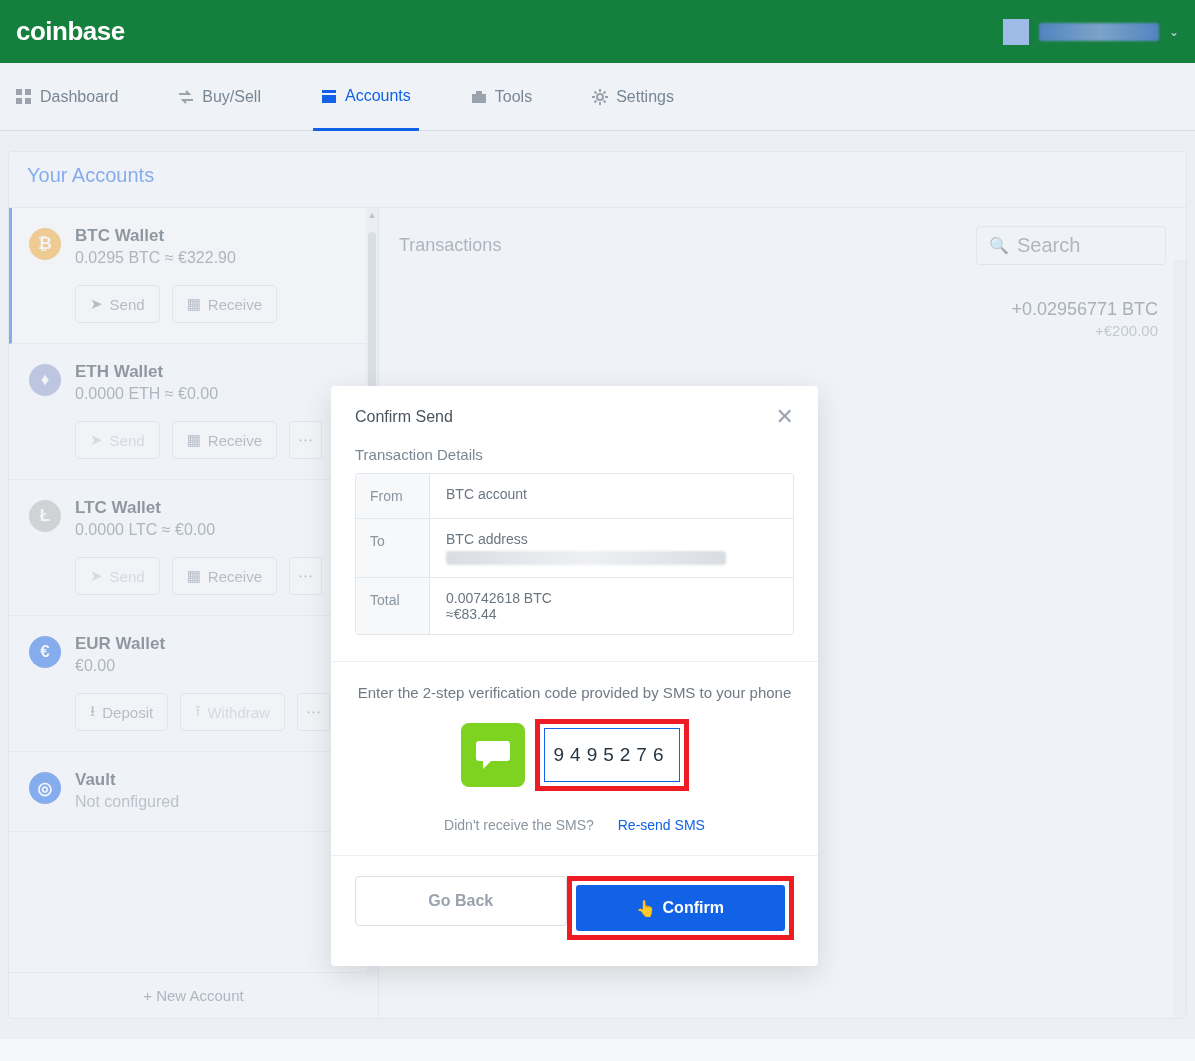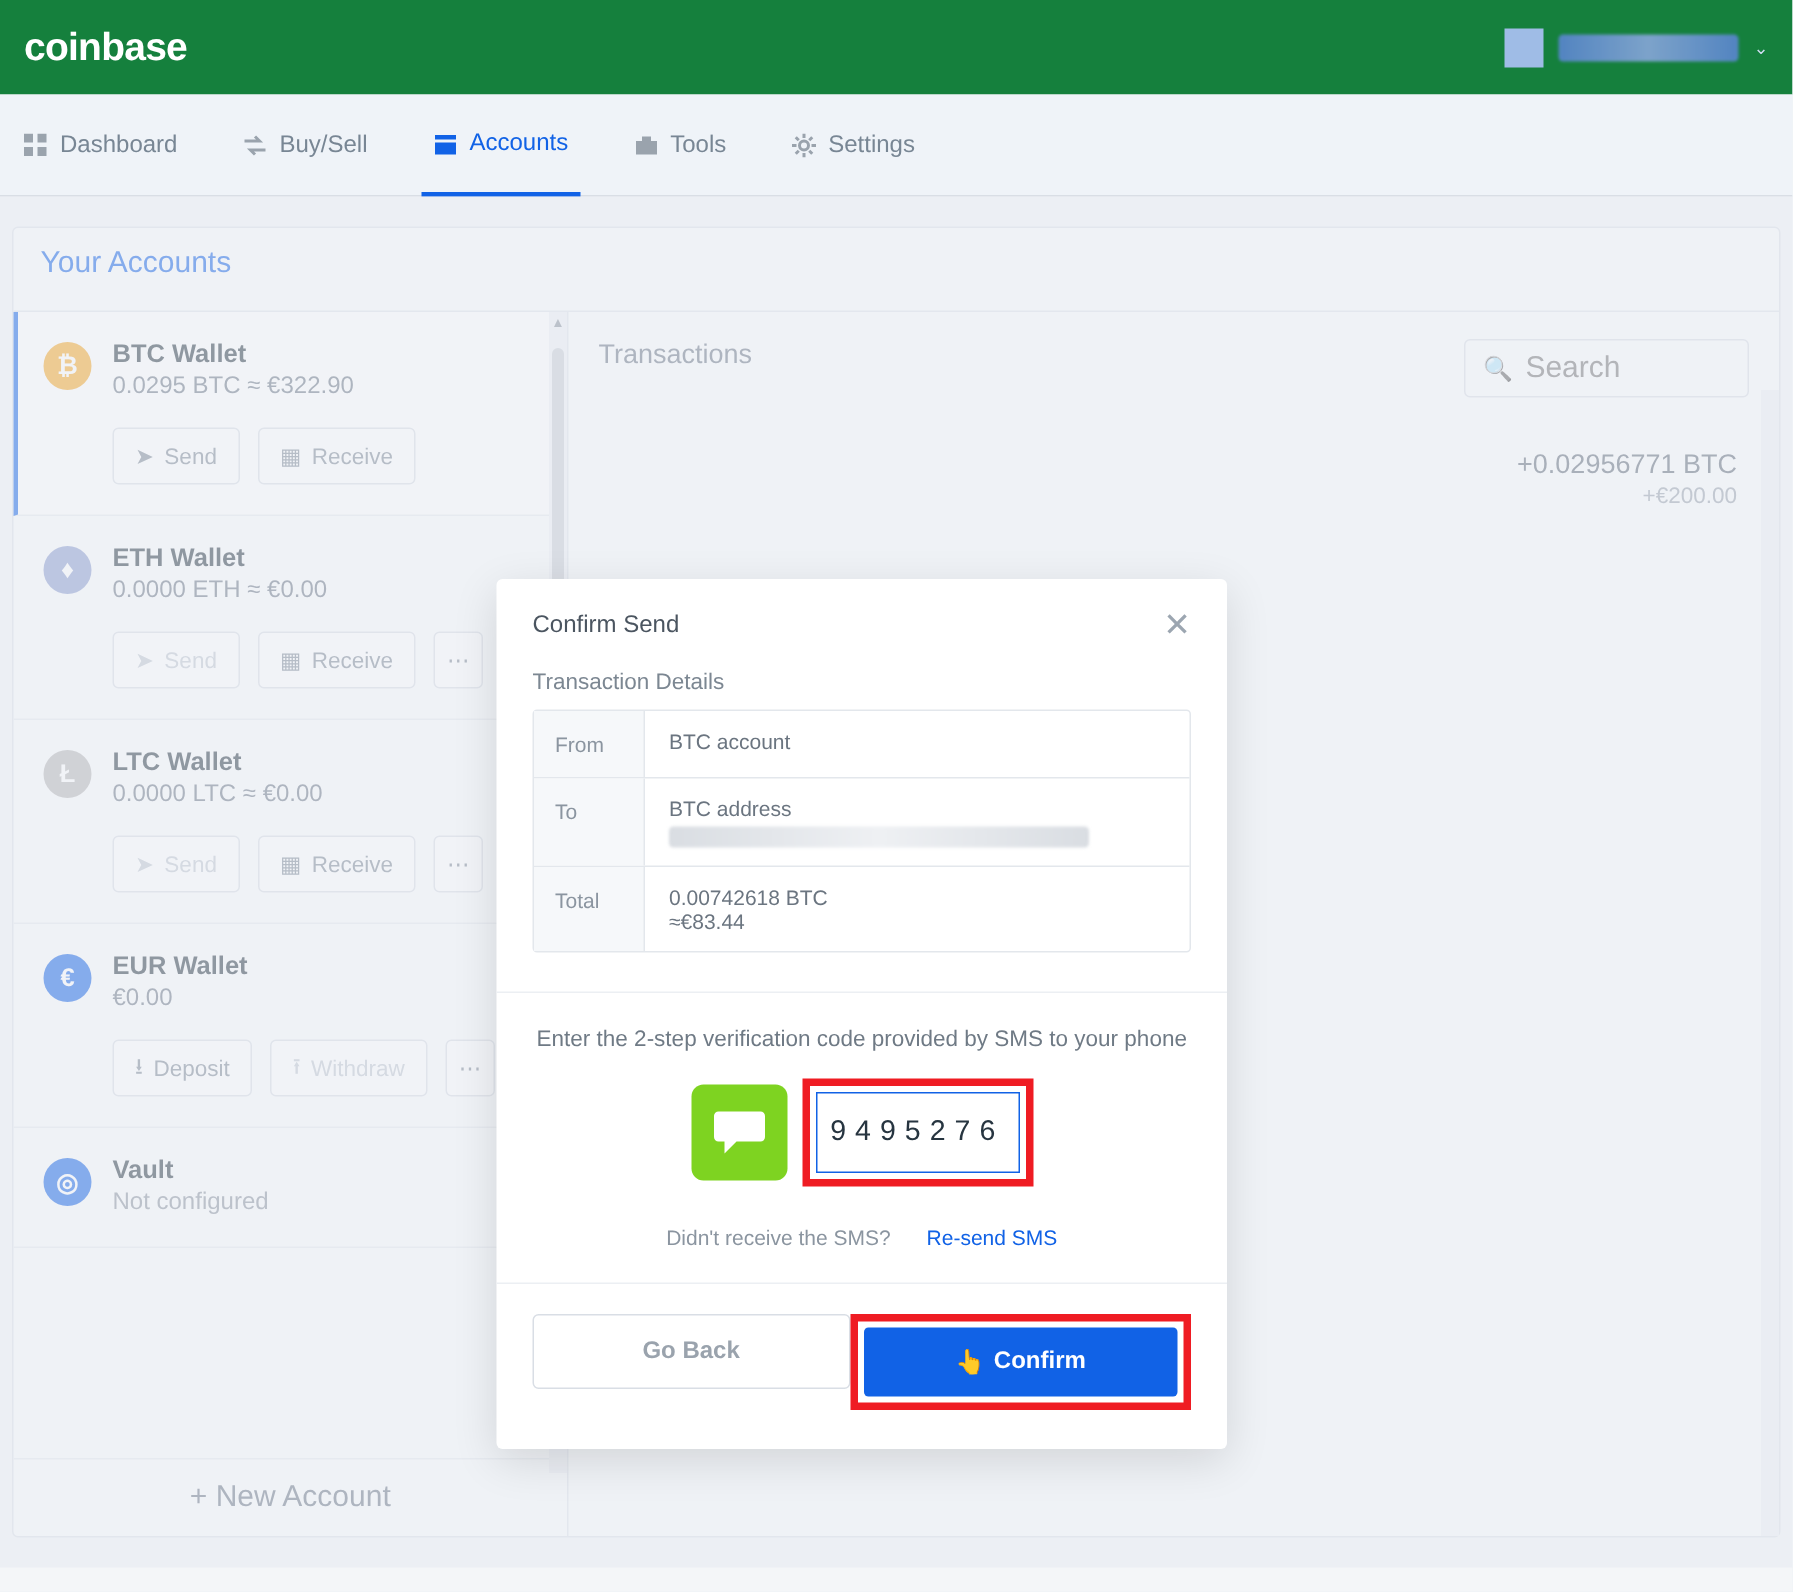--- a/index.html
+++ b/index.html
@@ -7,21 +7,21 @@
 
 
 .topbar { background: #15803d; height: 63px; display: flex; align-items: center; padding: 0 16px; justify-content: space-between; }
 .logo { color: #fff; font-weight: 600; font-size: 26px; letter-spacing: -0.5px; }
 .user-area { display: flex; align-items: center; gap: 10px; color: #fff; }
 .avatar-sq { width: 26px; height: 26px; background: #9fbce6; }
 .user-name-blur { width: 120px; height: 18px; background: linear-gradient(90deg,#5d85d8,#8fa9e3,#5d85d8); opacity: 0.85; filter: blur(1px); border-radius: 3px; }
 .chev-down { color: #d0dcf3; font-size: 12px; }
 
 
-.navbar { background: #eff3f8; height: 68px; display: flex; align-items: center; padding: 0 8px; border-bottom: 1px solid #d9dee5; gap: 28px; }
+.navbar { background: #eff3f8; height: 68px; display: flex; align-items: center; padding: 0 8px; border-bottom: 1px solid #d9dee5; gap: 44px; }
 .nav-item { display: flex; align-items: center; gap: 8px; color: #788694; font-size: 16px; cursor: pointer; padding: 0 8px; height: 100%; }
 .nav-item.active { color: #1162E6; border-bottom: 3px solid #1162E6; margin-bottom: -1px; }
 .nav-icon { width: 16px; height: 16px; display: inline-block; }
 
 
 .main { padding: 20px 8px; position: relative; }
 .your-accounts { color: #1162E6; font-size: 20px; font-weight: 500; padding: 12px 18px 20px; border: 1px solid #e1e5ea; border-left: none; border-right: none; border-top: none; }
 .panel { border: 1px solid #dee3e9; border-radius: 4px; background: #fbfcfd; }
 
 .content-row { display: flex; }
@@ -40,24 +40,24 @@
 .vault-bg { background: #1162E6; }
 .wallet-info { flex: 1; }
 .wallet-name { font-weight: 600; font-size: 17px; color: #273540; }
 .wallet-bal { color: #6b7785; font-size: 16px; margin-top: 3px; }
 .wallet-actions { display: flex; gap: 12px; margin-top: 18px; }
 .wbtn { border: 1px solid #d9dee5; background: #fff; border-radius: 4px; height: 38px; padding: 0 14px; display: flex; align-items: center; gap: 7px; color: #7d8895; font-size: 15px; cursor: pointer; }
 .wbtn.disabled { color: #c0c7d0; }
 .wbtn-more { padding: 0 8px; }
 .wallet-subtext { color: #8a939e; font-size: 16px; margin-top: 3px; }
 
-.new-account { text-align: center; padding: 14px 0; color: #6b7785; font-size: 20px; border-top: 1px solid #e7ebef; cursor: pointer; }
+.new-account { text-align: center; padding: 14px 0; color: #6b7785; font-size: 15px; border-top: 1px solid #e7ebef; cursor: pointer; }
 
 .transactions-panel { flex: 1; padding: 18px 20px; position: relative; }
-.tx-header-row { display: flex; justify-content: space-between; }
+.tx-header-row { display: flex; justify-content: space-between; align-items: center; }
 .tx-title { color: #6b7785; font-size: 18px; }
 .search-box { display: flex; align-items: center; gap: 8px; border: 1px solid #d9dee5; border-radius: 4px; padding: 7px 12px; width: 190px; color: #9aa3ad; }
 .search-box input { border: none; outline: none; font-size: 20px; color: #6b7785; width: 100%; background: transparent; }
 .tx-right-fake { position: absolute; right: 0; top: 52px; bottom: 0; width: 12px; background: #f0f2f5; }
 .tx-amount { text-align: right; margin-top: 34px; padding-right: 8px; }
 .tx-amt-main { color: #5f6b78; font-size: 18px; }
 .tx-amt-sub { color: #9aa3ad; font-size: 15px; margin-top: 2px; }
 
 
 .overlay { position: absolute; inset: 0; background: rgba(230,234,240,0.55); z-index: 5; }

